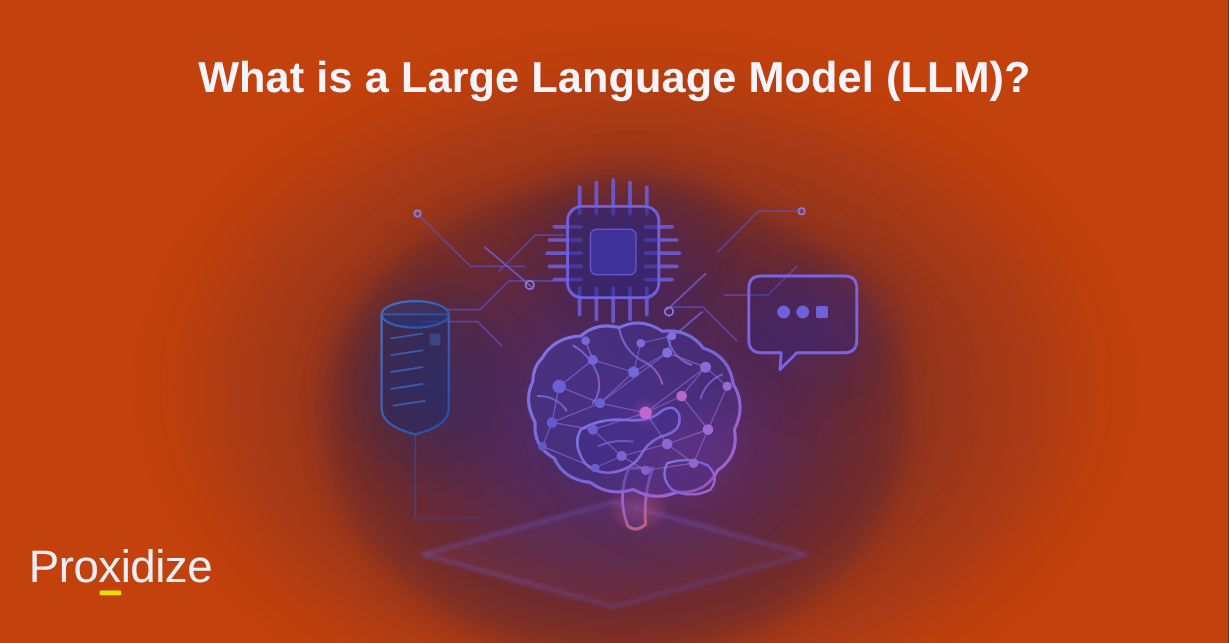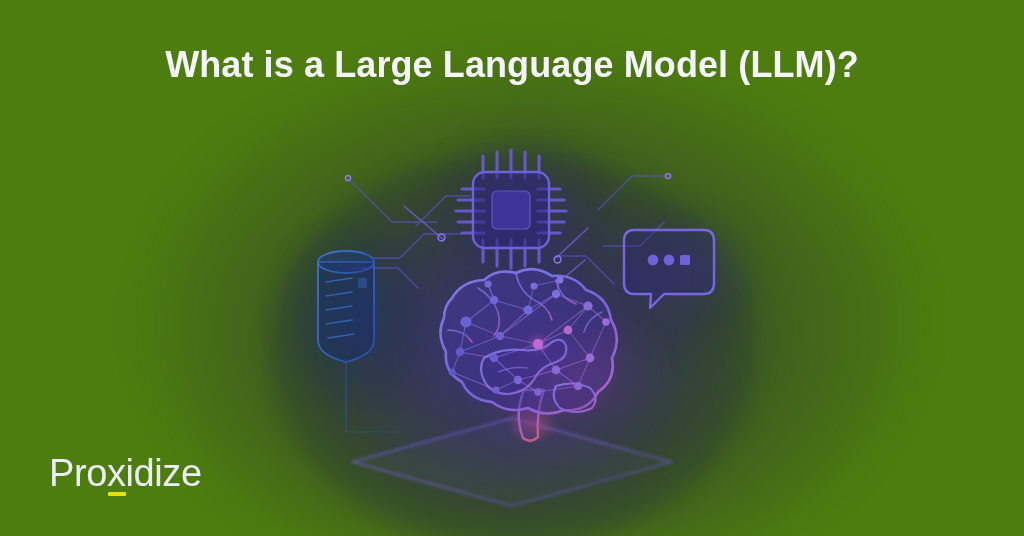--- a/index.html
+++ b/index.html
@@ -6,21 +6,21 @@
   html, body {
     margin: 0;
     padding: 0;
     background: #05051a;
   }
   #canvas {
     position: relative;
     width: 1024px;
     height: 536px;
     overflow: hidden;
-    background: #4d7c0f;
+    background: #c2410c;
     font-family: "Liberation Sans", sans-serif;
   }
   
   .glow {
     position: absolute;
     border-radius: 50%;
     pointer-events: none;
   }
   .glow-core {
     left: 268px; top: 150px;
@@ -87,21 +87,21 @@
     color: #f4f4fa;
     font-size: 36px;
     font-weight: bold;
     letter-spacing: 0.1px;
     line-height: 44px;
     white-space: nowrap;
   }
   
   #logo {
     position: absolute;
-    left: 49px; bottom: 42px;
+    left: 24px; bottom: 42px;
     color: #eceef5;
     font-size: 38px;
     font-weight: normal;
     letter-spacing: -0.4px;
     line-height: 42px;
     display: inline-block;
   }
   #logo .logo-x {
     position: relative;
     display: inline-block;

